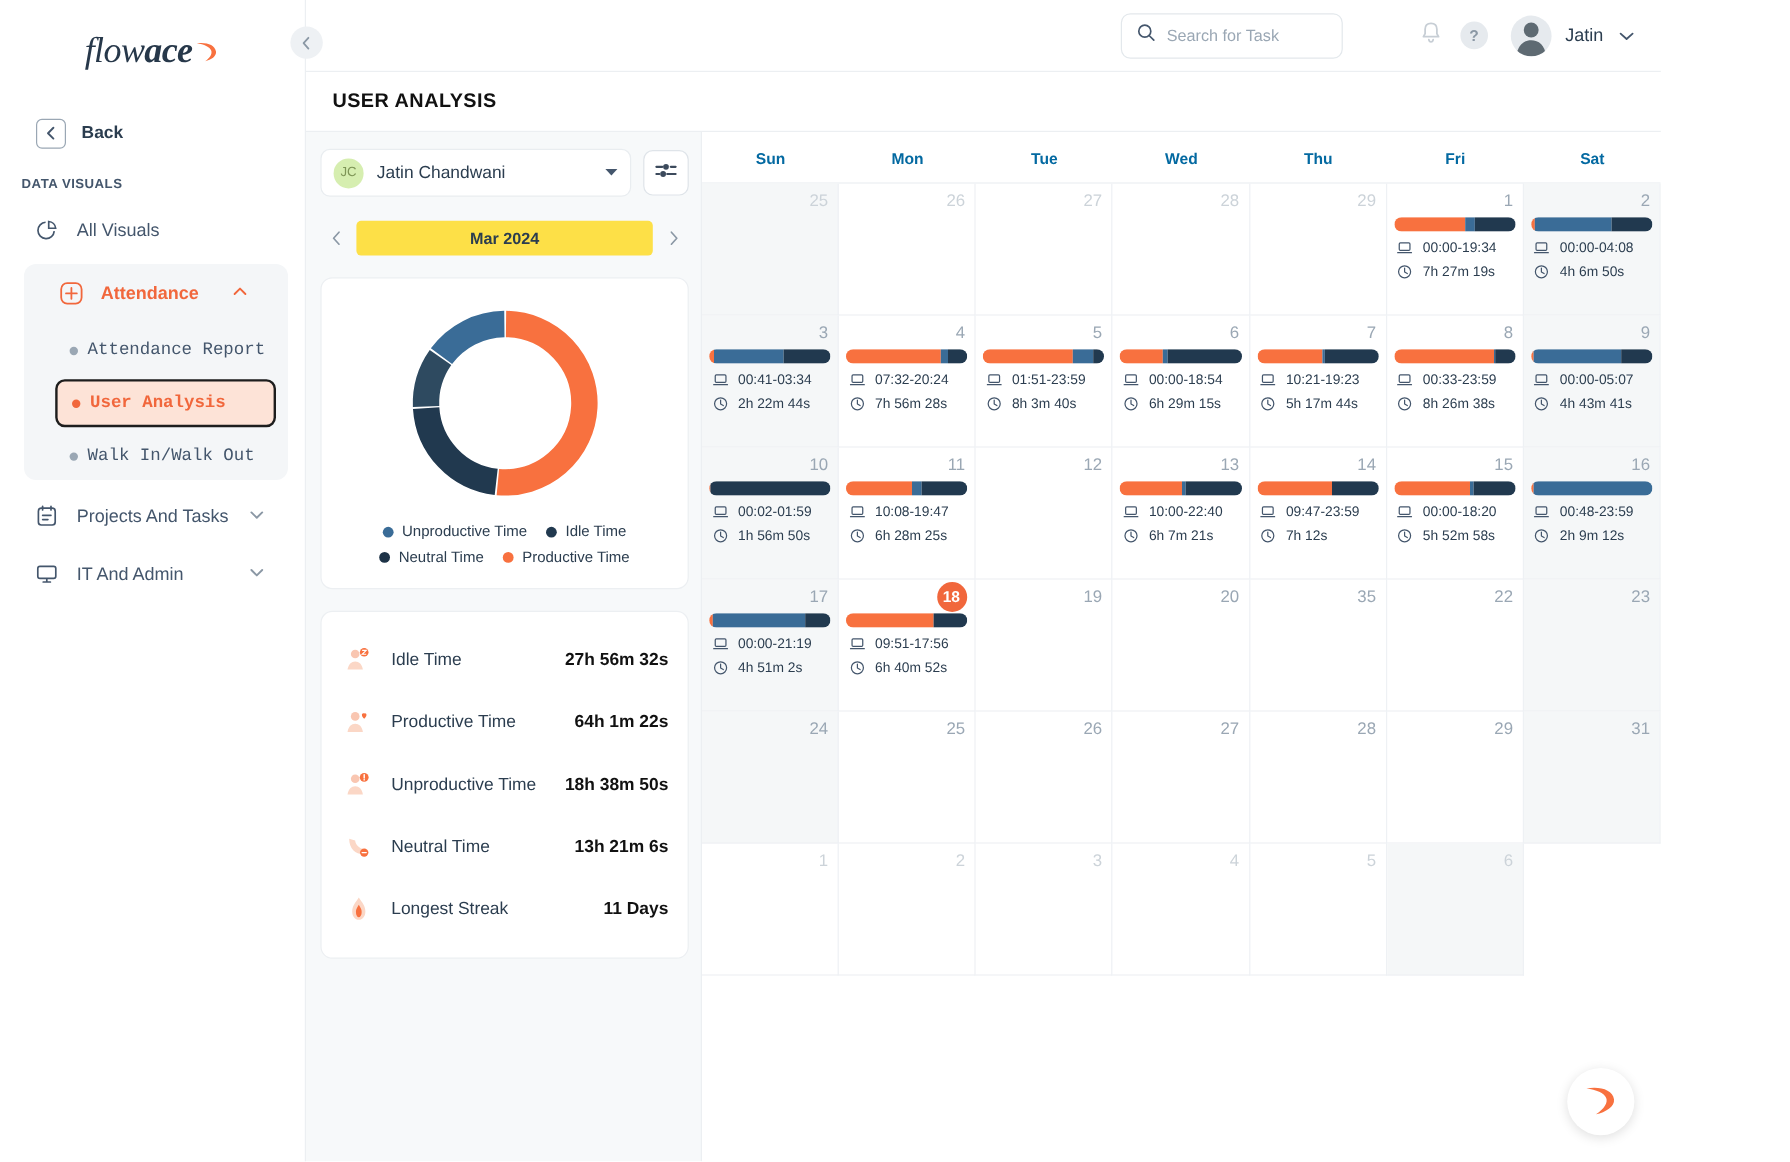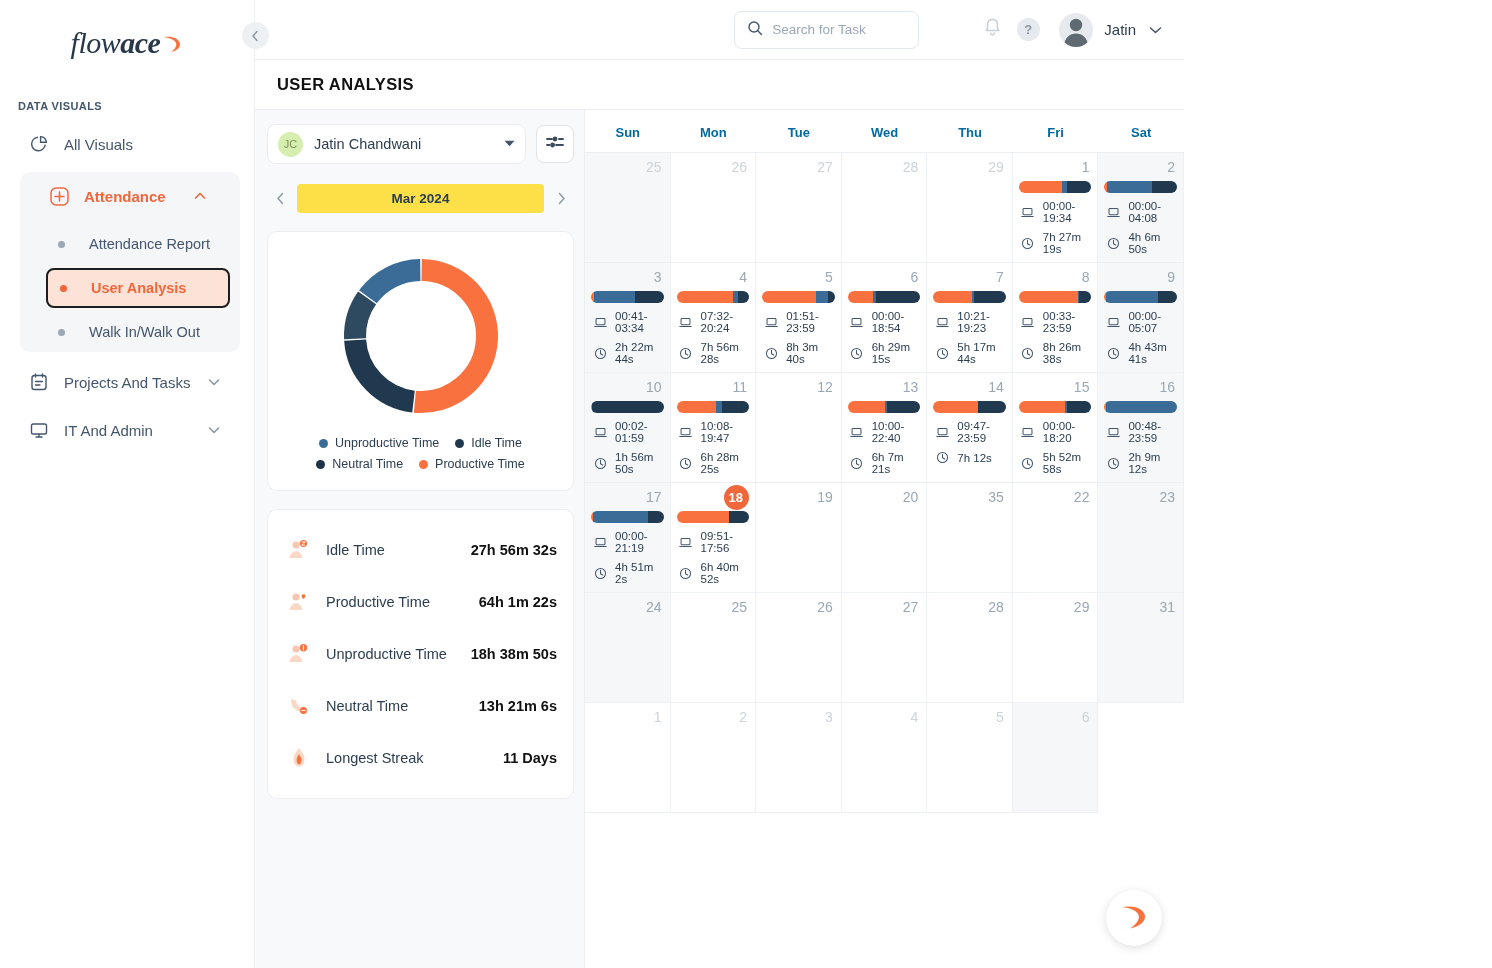--- a/index.html
+++ b/index.html
@@ -3,21 +3,21 @@
 <meta charset="utf-8">
 <style>
   * { box-sizing: border-box; margin: 0; padding: 0; }
   html, body {
     width: 1492px; height: 968px;
     font-family: "Liberation Sans", sans-serif;
     background: #ffffff;
     overflow: hidden;
     color: #2b3d4f;
   }
-  .app { position: relative; width: 1184px; height: 968px; display: flex; }
+  .app { position: relative; width: 1384px; height: 968px; display: flex; }
 
   
   .sidebar {
     width: 255px; height: 968px;
     background: #ffffff;
     border-right: 1px solid #eceff2;
     flex: 0 0 255px;
     position: relative;
   }
   .logo-wrap { height: 86px; display: flex; align-items: center; justify-content: center; }
@@ -58,23 +58,23 @@
   .nav-item .nav-icon { width: 22px; height: 22px; flex: 0 0 22px; display:flex; align-items:center; justify-content:center; }
   .nav-item .nav-label { flex: 1; }
   .nav-item .chev { margin-right: 34px; color: #8b98a5; font-size: 11px; }
 
   .group-attendance { background: #f4f6f8; border-radius: 10px; margin: 4px 14px 4px 20px; }
   .group-attendance .nav-item { padding-left: 8px; }
   .nav-item.active-parent { color: #f1673c; font-weight: bold; }
   .nav-item.active-parent .chev { color: #f1673c; }
 
   .sub-item {
-    display: flex; align-items: center; gap: 24px;
+    display: flex; align-items: center; gap: 8px;
     height: 40px; margin: 4px 10px 4px 26px; padding-left: 12px;
-    border-radius: 8px; font-size: 14.5px; color: #44566c; cursor: pointer;
+    border-radius: 8px; font-size: 14.5px; color: #44566c; cursor: pointer; font-family: Liberation Mono, monospace;
   }
   .sub-item .dot { width: 7px; height: 7px; border-radius: 50%; background: #9aa7b4; flex:0 0 7px;}
   .sub-item.selected {
     background: #fde3d7; border: 2px solid #1d1d1d; color: #f1673c; font-weight: bold;
   }
   .sub-item.selected .dot { background: #f1673c; }
 
   
   .collapse-btn {
     position: absolute; left: 242px; top: 22px; width: 27px; height: 27px;
@@ -212,20 +212,28 @@
     <div class="logo-wrap">
       <div class="logo">
         <span class="flow">flow</span><span class="ace">ace</span><span class="swoosh">
           <svg width="22" height="22" viewBox="0 0 22 22">
               <path d="M3 4 C11 3 18 5 19 11 C19.5 15 15 18 10 19 C14 16 16 13 15 10 C14 7 9 5 3 4 Z" fill="#f8713f"></path>
             </svg>
         </span>
       </div>
     </div>
 
+    <div class="back-row">
+      <div class="back-box">
+        <svg width="9" height="12" viewBox="0 0 9 12">
+            <polyline points="6.5,1.5 2,6 6.5,10.5" fill="none" stroke="#44566c" stroke-width="1.6" stroke-linecap="round" stroke-linejoin="round"></polyline>
+          </svg>
+      </div>
+      <div class="back-label">Back</div>
+    </div>
 
     <div class="section-title">DATA VISUALS</div>
 
     <div class="nav-item">
       <span class="nav-icon">
         <svg width="20" height="20" viewBox="0 0 20 20">
             <path d="M9 3.2 A6.8 6.8 0 1 0 16.2 10.6" fill="none" stroke="#44566c" stroke-width="1.4"></path>
             <path d="M11.6 2.6 A6.3 6.3 0 0 1 17.4 8.2 L11.6 8.2 Z" fill="none" stroke="#44566c" stroke-width="1.4"></path>
           </svg>
       </span>

